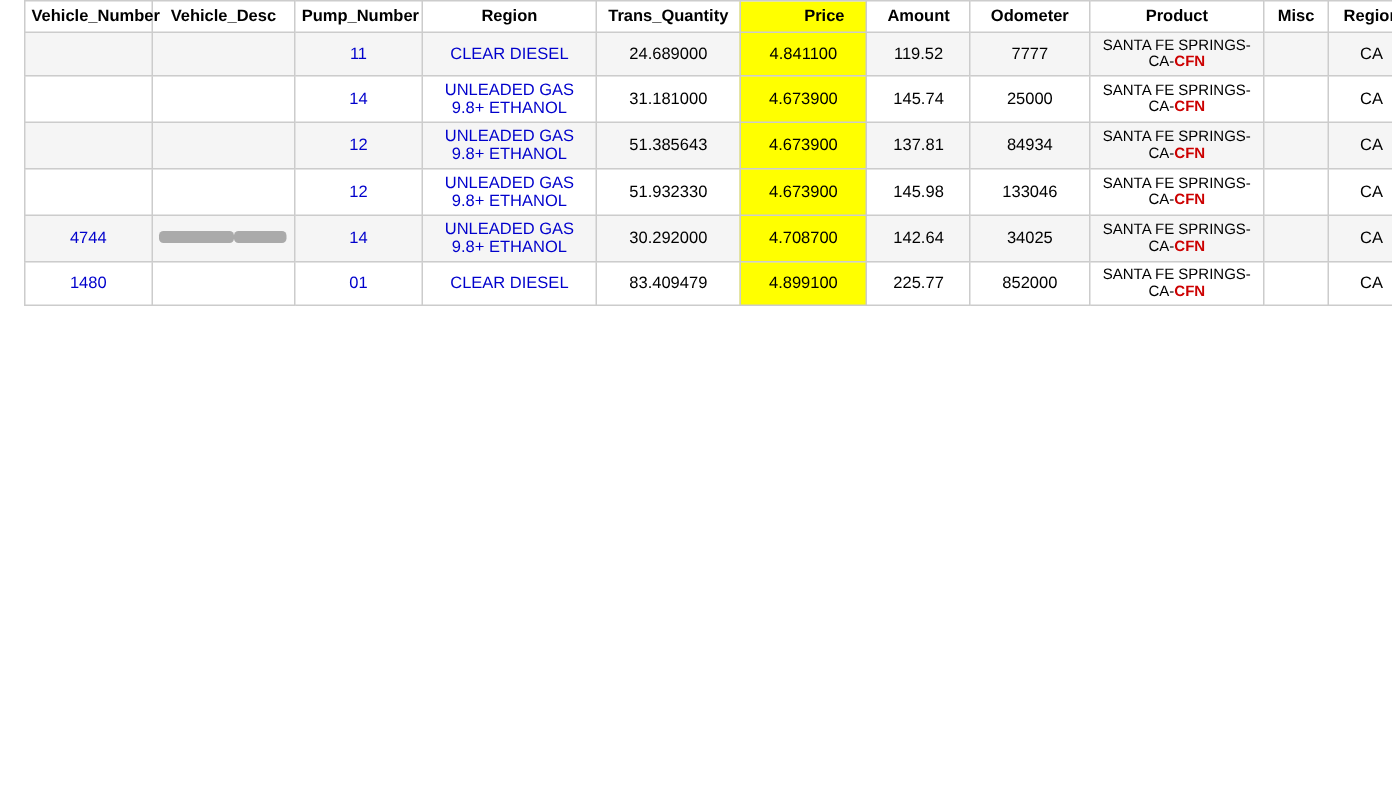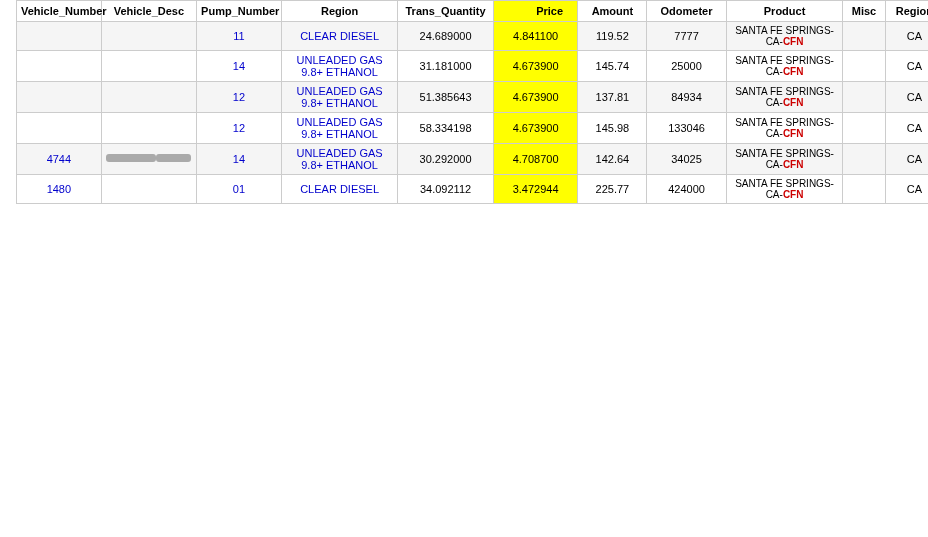--- a/index.html
+++ b/index.html
@@ -160,21 +160,21 @@
           <td>84934</td>
           <td class="location-cell">SANTA FE SPRINGS-CA-<span class="cfn-text">CFN</span></td>
           <td></td>
           <td>CA</td>
         </tr>
         <tr>
           <td></td>
           <td></td>
           <td class="pump-num">12</td>
           <td class="product-cell">UNLEADED GAS 9.8+ ETHANOL</td>
-          <td>58.334198</td>
+          <td>51.932330</td>
           <td class="price-cell">4.673900</td>
           <td>145.98</td>
           <td>133046</td>
           <td class="location-cell">SANTA FE SPRINGS-CA-<span class="cfn-text">CFN</span></td>
           <td></td>
           <td>CA</td>
         </tr>
         <tr>
           <td class="vehicle-num">4744</td>
           <td><div class="redacted-bar"></div><div class="redacted-bar2"></div></td>
@@ -186,23 +186,23 @@
           <td>34025</td>
           <td class="location-cell">SANTA FE SPRINGS-CA-<span class="cfn-text">CFN</span></td>
           <td></td>
           <td>CA</td>
         </tr>
         <tr>
           <td class="vehicle-num">1480</td>
           <td></td>
           <td class="pump-num">01</td>
           <td class="product-cell">CLEAR DIESEL</td>
-          <td>34.092112</td>
-          <td class="price-cell">3.472944</td>
+          <td>83.409479</td>
+          <td class="price-cell">4.899100</td>
           <td>225.77</td>
-          <td>424000</td>
+          <td>852000</td>
           <td class="location-cell">SANTA FE SPRINGS-CA-<span class="cfn-text">CFN</span></td>
           <td></td>
           <td>CA</td>
         </tr>
       </tbody>
   </table>
 </div>
 
 </body></html>

